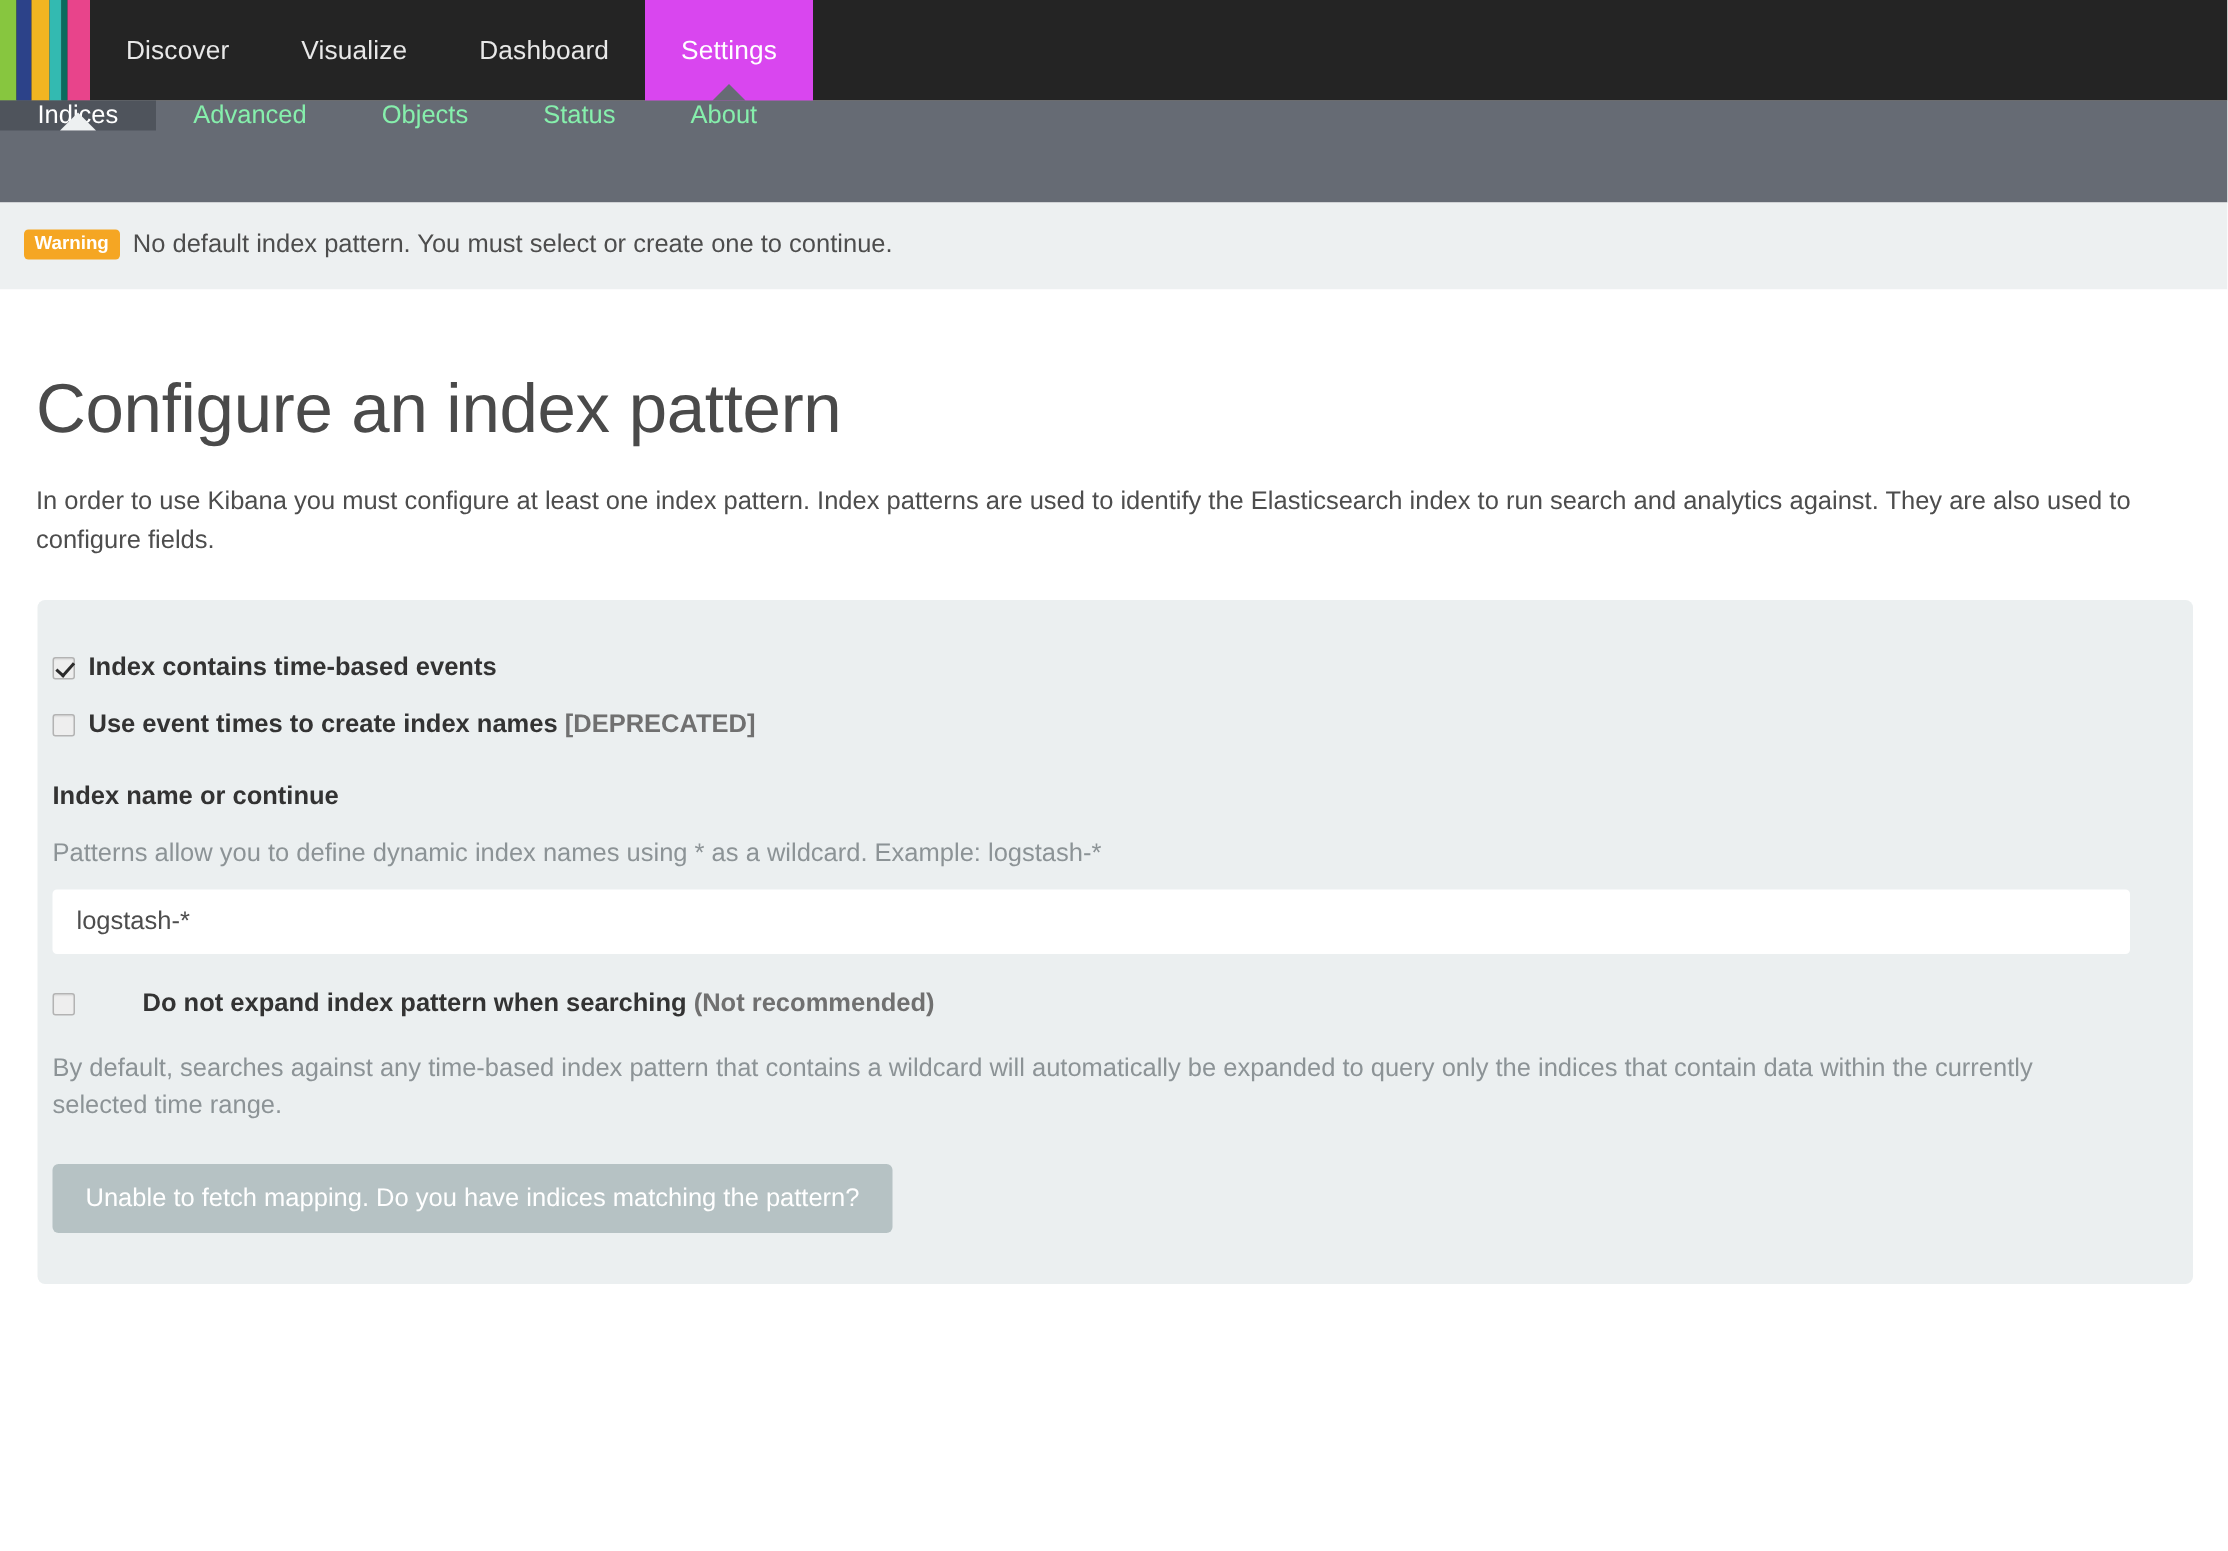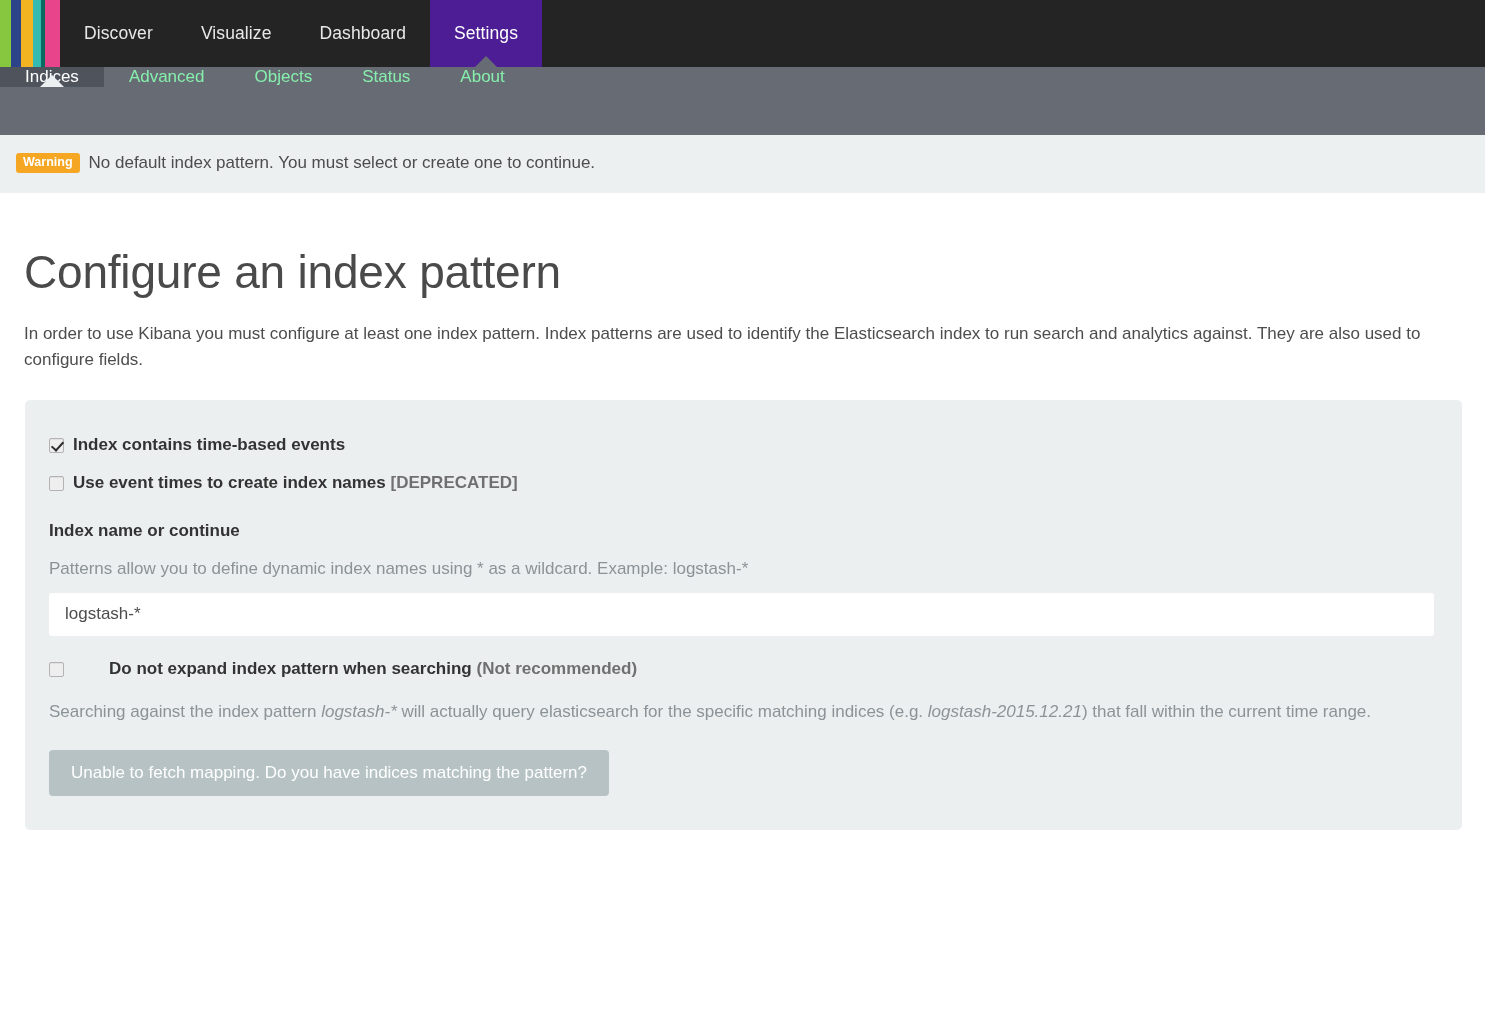--- a/index.html
+++ b/index.html
@@ -39,21 +39,21 @@
     align-items: center;
     padding: 0 24px;
     color: #e8e8e8;
     font-size: 17.5px;
     letter-spacing: .1px;
     cursor: pointer;
     user-select: none;
     position: relative;
   }
   .nav-item.active {
-    background: #4c1d95;
+    background: #d946ef;
     color: #ffffff;
   }
   .nav-item.active .notch {
     position: absolute;
     left: 50%;
     transform: translateX(-50%);
     bottom: 0;
     width: 0; height: 0;
     border-left: 11px solid transparent;
     border-right: 11px solid transparent;
@@ -142,21 +142,21 @@
     max-width: 1415px;
     margin: 0 0 28px 0;
   }
 
   
   .panel {
     background: #ebeff0;
     border-radius: 5px;
     margin: 0 23px 0 1px;
     width: 1437px;
-    padding: 34px 26px 34px 24px;
+    padding: 34px 26px 34px 10px;
   }
   .chk-row {
     display: flex;
     align-items: flex-start;
     margin-bottom: 15px;
   }
   .chk {
     width: 15px; height: 15px;
     border: 1px solid #b3b3b3;
     background: #eeeeee;
@@ -314,21 +314,19 @@
     <input class="text-input" type="text" value="logstash-*" style="">
 
     <div class="chk-row sp-top">
       <span class="chk"></span>
       <span class="chk-label">
         <span>Do not expand index pattern when searching</span>
         <span class="muted">(Not recommended)</span>
       </span>
     </div>
 
-
-    <p class="para">
-      <span>Searching against the index pattern </span><em>logstash-*</em><span> will actually query elasticsearch for the specific matching indices (e.g. </span><em>logstash-2015.12.21</em><span>) that fall within the current time range.</span>
-    </p>
+    <p class="para">By default, searches against any time-based index pattern that contains a wildcard will automatically be expanded to query only the indices that contain data within the currently selected time range.</p>
+
 
     <button class="btn-disabled" disabled="">Unable to fetch mapping. Do you have indices matching the pattern?</button>
 
   </div>
 </div>
 
 </body></html>

